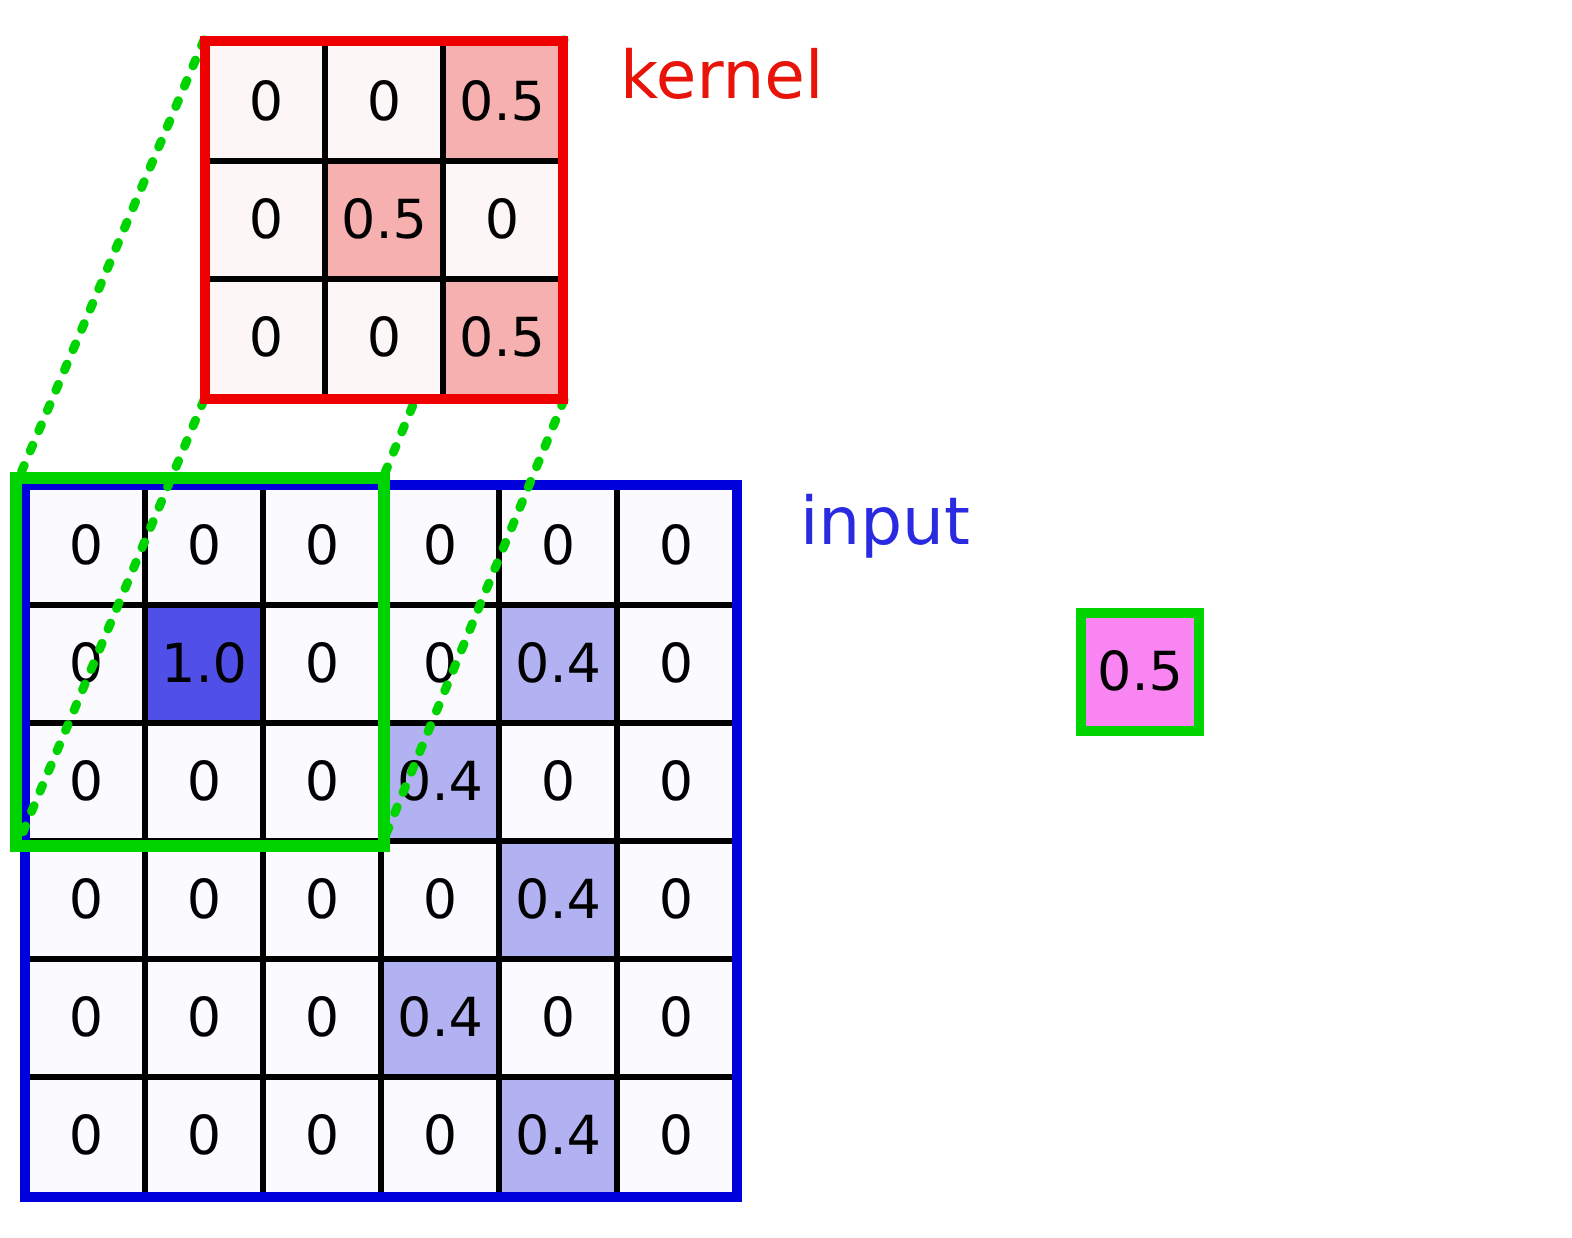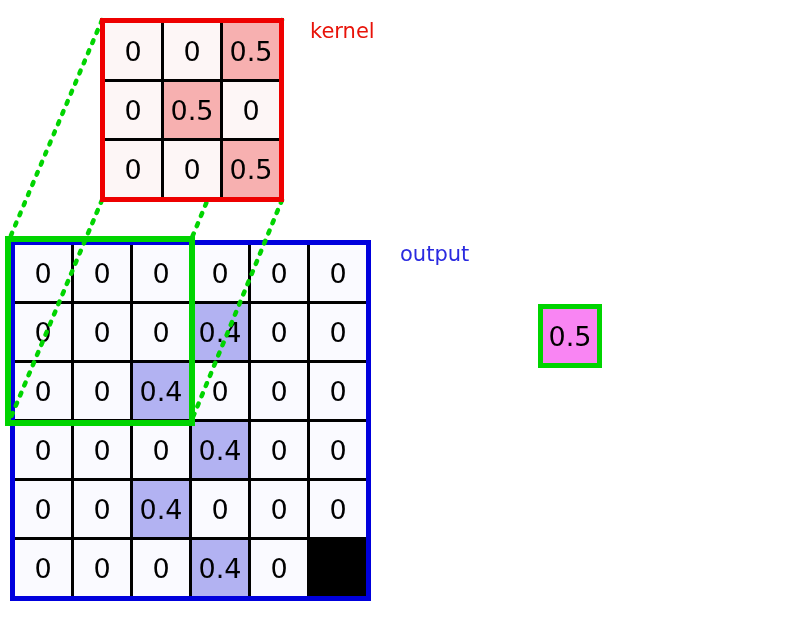--- a/index.html
+++ b/index.html
@@ -80,21 +80,21 @@
     background: var(--output-bg, #f985f3);
     display: flex;
     align-items: center;
     justify-content: center;
     font-size: 27px;
     color: #000000;
     z-index: 3;
   }
   .label {
     position: absolute;
-    font-size: 21px;
+    font-size: 33px;
     line-height: 1.1;
     z-index: 5;
     white-space: nowrap;
   }
   .kernel-label { left: 310px; top: 20px;  color: var(--kernel-label, #ee1111); }
   .input-label  { left: 400px; top: 243px; color: var(--input-label, #2222dd); }
   .output-label { left: 643px; top: 243px; color: var(--output-label, #ee22ee); }
 </style>
 </head>
 <body>
@@ -121,20 +121,21 @@
     </div>
 
   <div class="grid input-grid" id="input-grid">
       <div class="cell" style="background: rgb(250, 250, 255);">0</div>
       <div class="cell" style="background: rgb(250, 250, 255);">0</div>
       <div class="cell" style="background: rgb(250, 250, 255);">0</div>
       <div class="cell" style="background: rgb(250, 250, 255);">0</div>
       <div class="cell" style="background: rgb(250, 250, 255);">0</div>
       <div class="cell" style="background: rgb(250, 250, 255);">0</div>
       <div class="cell" style="background: rgb(250, 250, 255);">0</div>
+      <div class="cell" style="background: rgb(80, 80, 232);">1.0</div>
       <div class="cell" style="background: rgb(250, 250, 255);">0</div>
       <div class="cell" style="background: rgb(250, 250, 255);">0</div>
       <div class="cell" style="background: rgb(178, 178, 242);">0.4</div>
       <div class="cell" style="background: rgb(250, 250, 255);">0</div>
       <div class="cell" style="background: rgb(250, 250, 255);">0</div>
       <div class="cell" style="background: rgb(250, 250, 255);">0</div>
       <div class="cell" style="background: rgb(250, 250, 255);">0</div>
       <div class="cell" style="background: rgb(178, 178, 242);">0.4</div>
       <div class="cell" style="background: rgb(250, 250, 255);">0</div>
       <div class="cell" style="background: rgb(250, 250, 255);">0</div>
@@ -158,15 +159,15 @@
       <div class="cell" style="background: rgb(250, 250, 255);">0</div>
     </div>
 
   <div class="green-box"></div>
 
   <div class="output-cell">
     <span>0.5</span>
   </div>
 
   <div class="label kernel-label">kernel</div>
-  <div class="label input-label">output</div>
+  <div class="label input-label">input</div>
 
 </div>
 
 </body></html>

